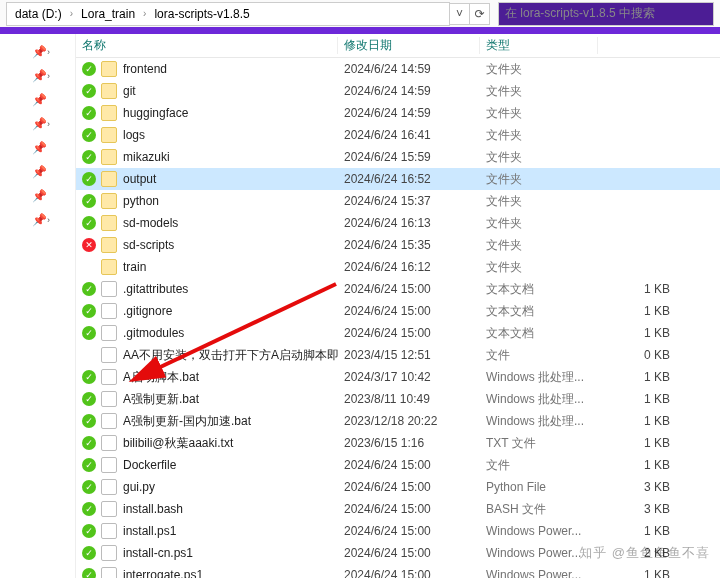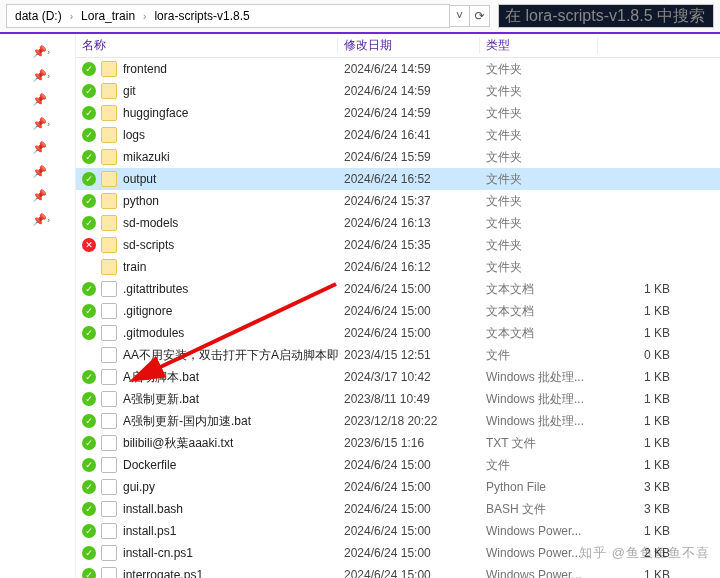--- a/index.html
+++ b/index.html
@@ -11,21 +11,21 @@
     width: 720px;
     height: 578px;
     overflow: hidden;
     position: relative;
   }
   .topbar {
     display: flex;
     align-items: center;
     height: 34px;
     padding: 0 6px;
-    border-bottom: 2px solid #6d28d9;
+    border-bottom: 7px solid #6d28d9;
     background: #fafafa;
   }
   .breadcrumb {
     flex: 1;
     display: flex;
     align-items: center;
     height: 24px;
     border: 1px solid #ccc;
     background: #fff;
     padding: 0 4px;
@@ -37,46 +37,46 @@
   .navbtn {
     width: 20px; height: 22px;
     display: flex; align-items: center; justify-content: center;
     border: 1px solid #ccc; border-left: none;
     background: #fff; color: #555;
   }
   .searchbox {
     width: 216px; height: 24px;
     margin-left: 8px;
     border: 1px solid #ccc;
-    background: #0f172a;
+    background: #4c1d95;
     display: flex; align-items: center;
     padding: 0 6px;
     color: #888;
-    font-size: 16px;
+    font-size: 12px;
   }
   .content { display: flex; height: calc(100% - 34px); }
   .sidebar {
     width: 76px;
     border-right: 1px solid #eee;
     padding-top: 6px;
   }
   .pin-row {
     display: flex; align-items: center;
     height: 24px; padding-left: 32px;
     color: #777;
   }
   .pin-row .chev-pin { margin-right: 6px; font-size: 9px; color: #555; }
   .main { flex: 1; overflow: hidden; position: relative; }
   .header-row {
     display: flex;
     height: 24px;
     border-bottom: 1px solid #e8e8e8;
     background: #fff;
     font-size: 12px;
-    color: #4c1d95;
+    color: #0f766e;
     align-items: center;
   }
   .header-row > div {
     display: flex; align-items: center;
     padding-left: 6px;
     border-right: 1px solid #eee;
   }
   .col-name { width: 262px; }
   .col-date { width: 142px; }
   .col-type { width: 118px; }

